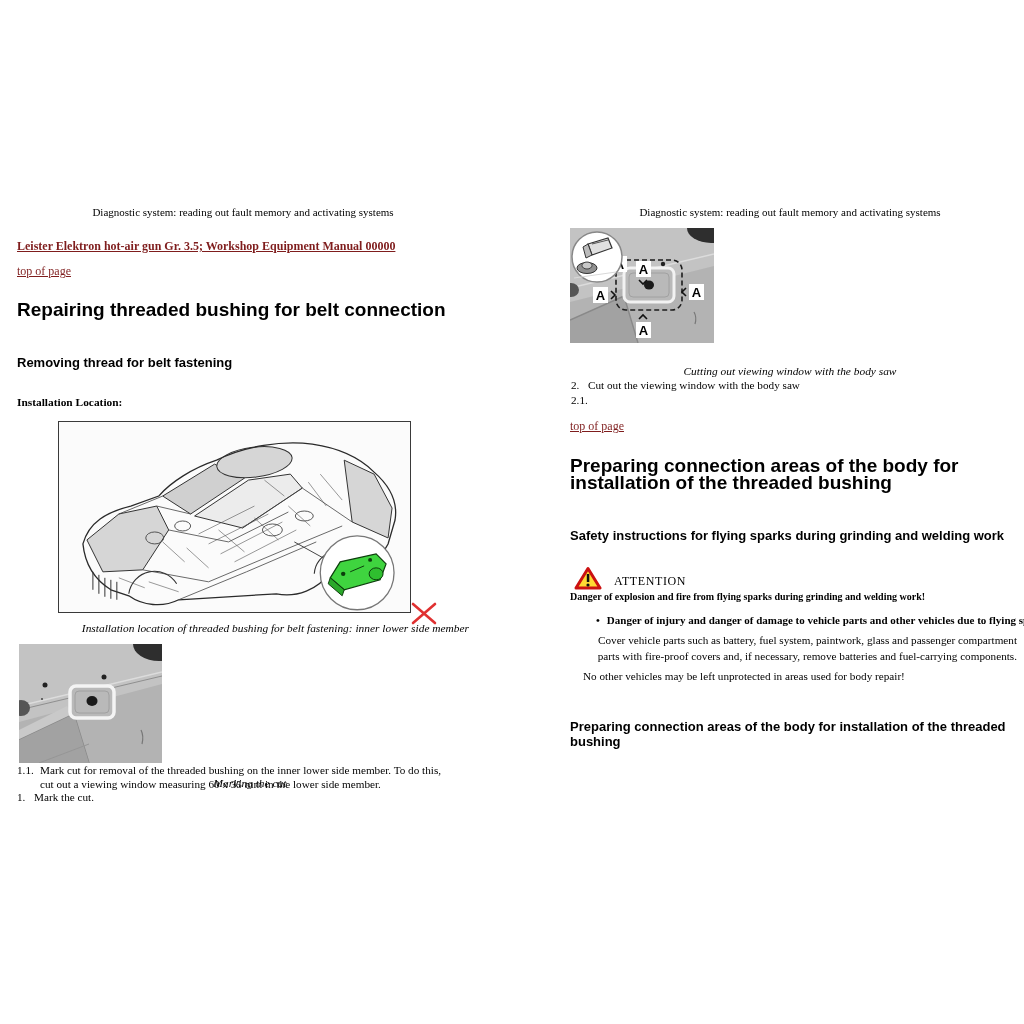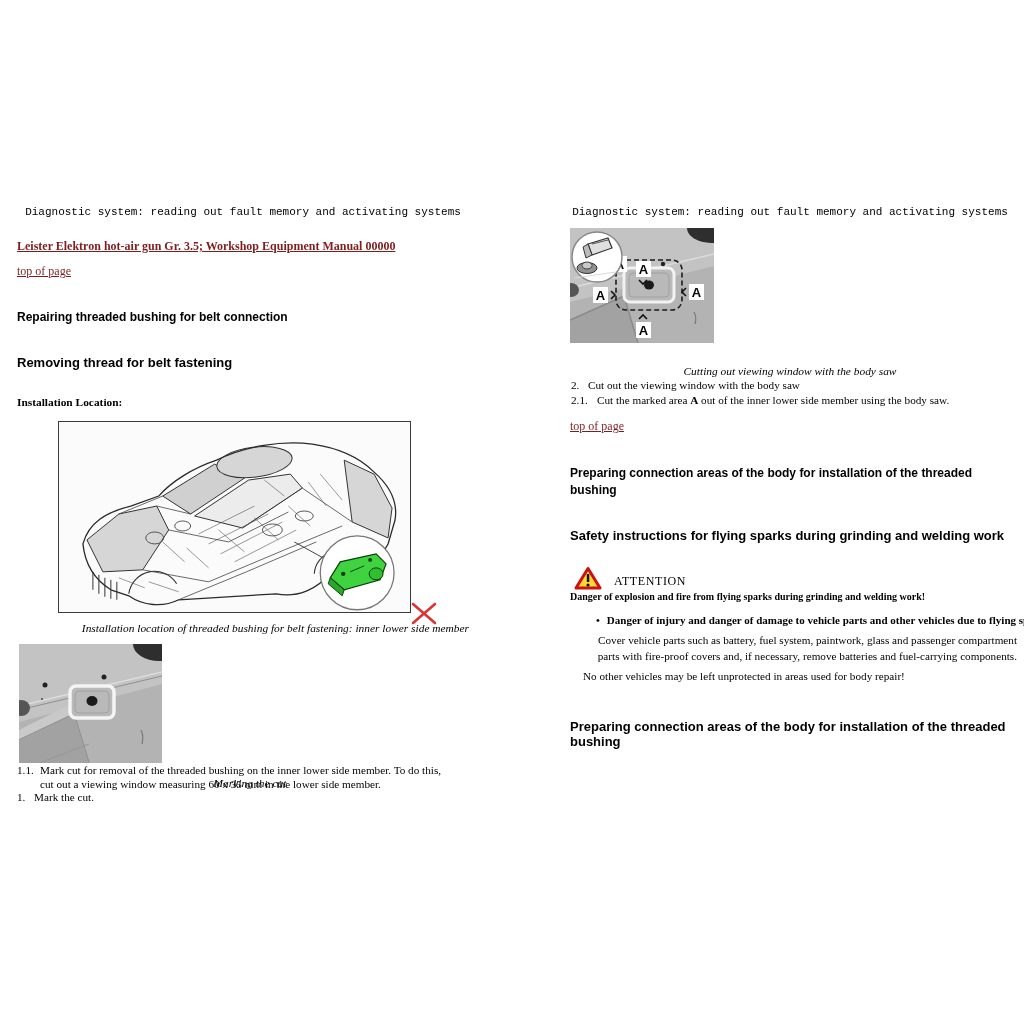--- a/index.html
+++ b/index.html
@@ -1,24 +1,24 @@
 <!DOCTYPE html>
 <html><head>
 <meta charset="utf-8">
 <style>
   html,body{margin:0;padding:0;}
   body{
     width:1024px;height:1024px;position:relative;background:#ffffff;
     font-family:"Liberation Serif",serif;color:#000;overflow:hidden;
   }
   .abs{position:absolute;}
-  .runhdr{font-family:Liberation Mono, monospace;font-size:11px;text-align:center;}
+  .runhdr{font-family:Liberation Serif, serif;font-size:11px;text-align:center;}
   .doclink{font-size:12px;text-decoration:underline;color:#7f1d1d;}
   .doclink.bold{font-weight:bold;}
-  .h1{font-family:"Liberation Sans",sans-serif;font-weight:bold;font-size:12px;line-height:17px;margin-top:8px;}
+  .h1{font-family:"Liberation Sans",sans-serif;font-weight:bold;font-size:19px;line-height:17px;}
   .h2{font-family:"Liberation Sans",sans-serif;font-weight:bold;font-size:13px;line-height:15px;}
   .boldserif{font-weight:bold;font-size:11.4px;}
   .caption{font-style:italic;font-size:11.4px;text-align:center;}
   .bodytext{font-size:11.2px;line-height:15.5px;}
   .step{display:flex;font-size:11.2px;line-height:13.5px;}
   .step .num{flex:none;}
   .figframe{border:1px solid #3a3a3a;background:#fbfbfb;box-sizing:border-box;}
   .attention-word{font-size:12px;letter-spacing:0.6px;}
   .warnbold{font-weight:bold;font-size:10px;white-space:nowrap;}
   .bulletrow{display:flex;gap:7px;font-weight:bold;font-size:11px;white-space:nowrap;}
@@ -193,21 +193,20 @@
 </div>
 
 <div class="abs caption" style="left:570px;top:365px;width:440px;">Cutting out viewing window with the body saw</div>
 
 <div class="abs step" style="left:571px;top:379px;width:440px;">
   <span class="num" style="width:17px;">2.</span>
   <span>Cut out the viewing window with the body saw</span>
 </div>
 <div class="abs step" style="left:571px;top:394px;width:445px;">
   <span class="num" style="width:26px;">2.1.</span>
-  <span><span>Cut the marked area </span><b>A</b><span> out of the inner lower side member using the body saw.</span></span>
 </div>
 
 <a class="abs doclink" style="left:570px;top:419px;" href="#">top of page</a>
 
 <div class="abs h1" style="left:570px;top:457px;width:445px;">Preparing connection areas of the body for installation of the threaded bushing</div>
 
 <div class="abs h2" style="left:570px;top:528px;width:445px;">Safety instructions for flying sparks during grinding and welding work</div>
 
 <svg class="abs" style="left:574px;top:566px;" width="28" height="25" viewBox="0 0 28 25">
   <path d="M14,2.5 L26,22 L2,22 Z" fill="#ffd933" stroke="#cc1111" stroke-width="3" stroke-linejoin="round"></path>

